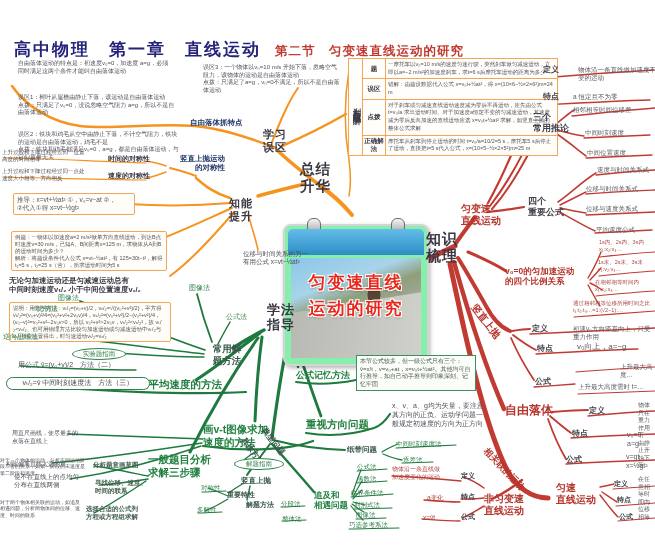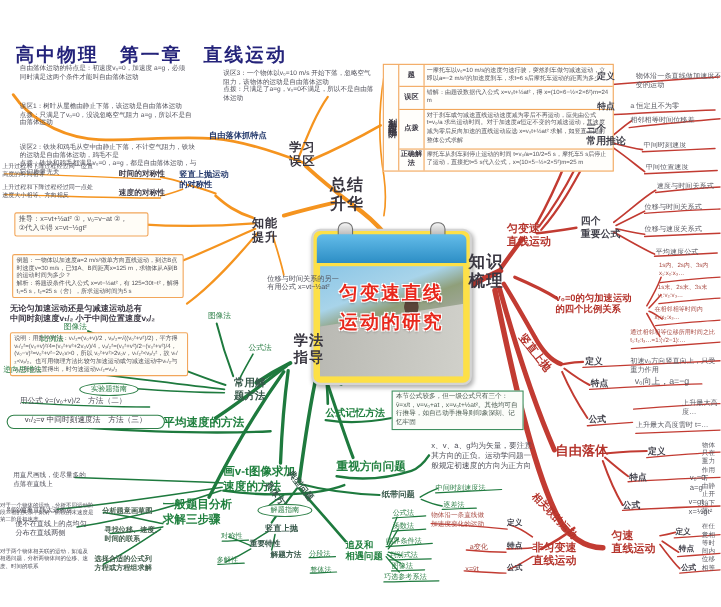--- a/index.html
+++ b/index.html
@@ -38,21 +38,21 @@
                font-size:8px;padding:2px 1px;border-right:1px solid #f2a65a;letter-spacing:2px;
                display:flex;align-items:center;justify-content:center}
   #brake-rows{flex:1;display:flex;flex-direction:column}
   .brow{display:flex;border-bottom:1px solid #f2a65a;flex:1}
   .brow:last-child{border-bottom:none}
   .bkey{width:20px;min-width:20px;border-right:1px solid #f2a65a;font-size:6.5px;font-weight:bold;color:#3a3742;
         display:flex;align-items:center;justify-content:center;text-align:center;line-height:1.2;padding:1px}
   .bval{font-size:5.5px;color:#55555c;padding:2px;line-height:1.4}
 
   
-  #center-node{position:absolute;left:283px;top:208px;width:142px;height:138px;background:#fde047;
+  #center-node{position:absolute;left:283px;top:224px;width:142px;height:138px;background:#86efac;
                border:2px solid #d4d4d4;border-radius:8px;box-shadow:1px 2px 4px rgba(0,0,0,.3)}
   .ring{position:absolute;top:-8px;width:12px;height:18px;background:linear-gradient(#f4f4f4,#8f8f8f);
         border:1px solid #6f6f6f;border-radius:6px}
   .ring.left{left:22px}.ring.right{right:22px}
   #cal-top{position:absolute;left:3px;right:3px;top:3px;height:26px;
            background:linear-gradient(#63bce9,#2d8ec5);border-radius:5px 5px 0 0}
   #cal-photo{position:absolute;left:6px;right:6px;top:32px;bottom:6px;overflow:hidden;
              background:linear-gradient(160deg,#8cc6e6 0%,#a8d4ea 28%,#8f9f7a 42%,#9aa48e 52%,#b9bdb3 68%,#cfd0c9 100%)}
   #road{position:absolute;left:-20%;bottom:-12%;width:150%;height:68%;
         background:linear-gradient(105deg,#b4b4ae,#d8d8d2);transform:rotate(-9deg)}
@@ -198,20 +198,21 @@
     <path class="g" stroke-width="1.1" d="M354,509 C366,509 378,508 392,508"></path>
     <path class="g" stroke-width="1.2" d="M352,504 C356,507 360,510 364,512"></path>
     <path class="g" stroke-width="1.1" d="M356,519 C366,519 376,518 386,518"></path>
     <path class="g" stroke-width="1.2" d="M351,506 C355,511 359,516 363,520"></path>
     <path class="g" stroke-width="1.1" d="M349,529 C364,529 381,528 399,528"></path>
     <path class="g" stroke-width="1.4" d="M258,450 C253,453 249,456 245,459"></path>
   </svg>
 
   <div id="header">
     <span id="title-main">高中物理　第一章　直线运动</span>
+    <span id="title-section">第二节　匀变速直线运动的研究</span>
   </div>
 
   <div id="brake">
     <div id="brake-label">刹车问题陷阱</div>
     <div id="brake-rows">
         <div class="brow">
           <div class="bkey">题</div>
           <div class="bval">一摩托车以v₀=10 m/s的速度匀速行驶，突然刹车做匀减速运动，立即以a=−2 m/s²的加速度刹车，求t=6 s后摩托车运动的距离为多少</div>
         </div>
         <div class="brow">
@@ -251,21 +252,21 @@
 点拨：铁块和鸡毛都满足v₀=0，a=g，都是自由落体运动，与它们质量无关</div>
       <div class="nd note" style="left: 203px; top: 64px; width: 138px; font-size: 6px;">误区3：一个物体以v₀=10 m/s 开始下落，忽略空气阻力，该物体的运动是自由落体运动
 点拨：只满足了a=g，v₀=0不满足，所以不是自由落体运动</div>
       <div class="nd olabel" style="left: 190px; top: 118px; width: 70px; font-size: 7.5px;">自由落体抓特点</div>
       <div class="nd mainnode" style="left: 258px; top: 128px; width: 34px; font-size: 11px; text-align: center;">学习
 误区</div>
       <div class="nd mainnode" style="left: 300px; top: 161px; width: 42px; font-size: 14.5px;">总结
 升华</div>
       <div class="nd mainnode" style="left: 229px; top: 185px; width: 34px; font-size: 11px; margin-top: 12px;">知能
 提升</div>
-      <div class="nd olabel" style="left: 163px; top: 154px; width: 62px; font-size: 7.5px;">竖直上抛运动
+      <div class="nd olabel" style="left: 163px; top: 154px; width: 62px; font-size: 7.5px; text-align: right;">竖直上抛运动
 的对称性</div>
       <div class="nd obig" style="left: 108px; top: 155px; width: 50px; font-size: 7px;">时间的对称性</div>
       <div class="nd obig" style="left: 108px; top: 172px; width: 50px; font-size: 7px;">速度的对称性</div>
       <div class="nd note" style="left: 2px; top: 149px; width: 100px; font-size: 5.5px;">上升过程和下降过程经过同一位置
 高度的时间相等</div>
       <div class="nd note" style="left: 2px; top: 168px; width: 100px; font-size: 5.5px;">上升过程和下降过程经过同一点处
 速度大小相等、方向相反</div>
       <div class="nd obox" style="left: 13px; top: 193px; width: 114px; font-size: 6.5px;">推导：x=vt+½at² ①，v₀=v−at ②，
 ②代入①得 x=vt−½gt²</div>
       <div class="nd obox" style="left: 11px; top: 231px; width: 148px; font-size: 5.5px;">例题：一物体以加速度a=2 m/s²做单方向直线运动，到达B点时速度v=30 m/s，已知A、B间距离x=125 m，求物体从A到B的运动时间为多少？

